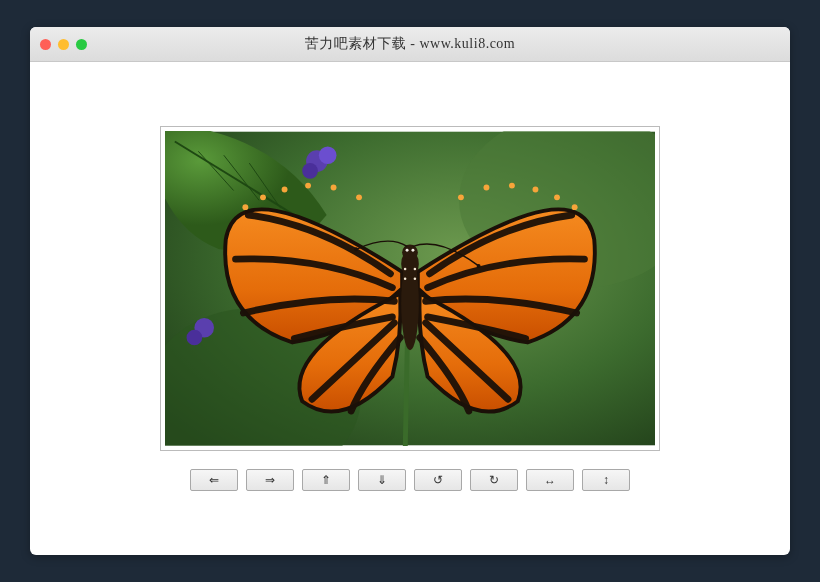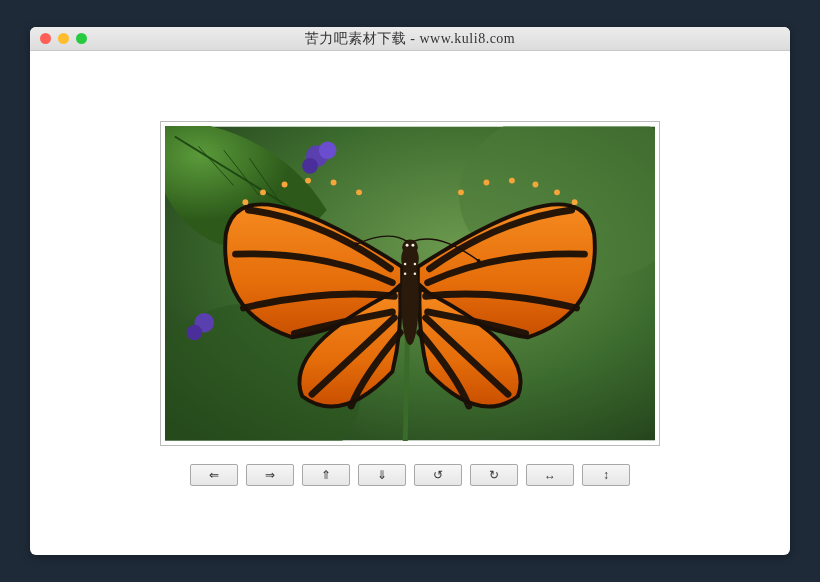--- a/index.html
+++ b/index.html
@@ -16,21 +16,21 @@
       width: 760px;
       height: 528px;
       background: #fff;
       border-radius: 6px;
       overflow: hidden;
       box-shadow: 0 2px 10px rgba(0,0,0,0.3);
       display: flex;
       flex-direction: column;
     }
     .titlebar {
-      height: 24px;
+      height: 35px;
       background: linear-gradient(#ececec, #dcdcdc);
       border-bottom: 1px solid #c8c8c8;
       display: flex;
       align-items: center;
       position: relative;
     }
     .traffic-lights {
       position: absolute;
       left: 10px;
       display: flex;

